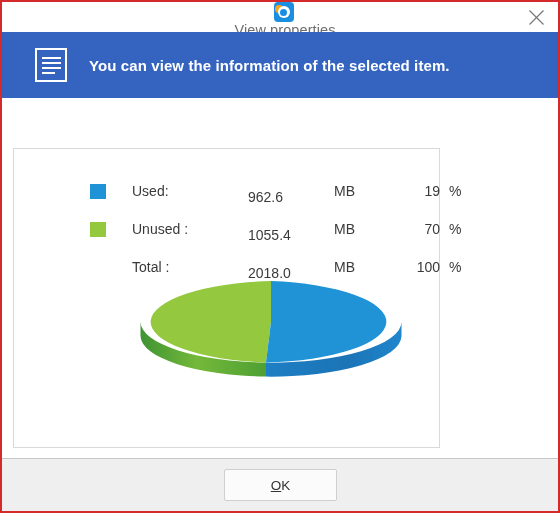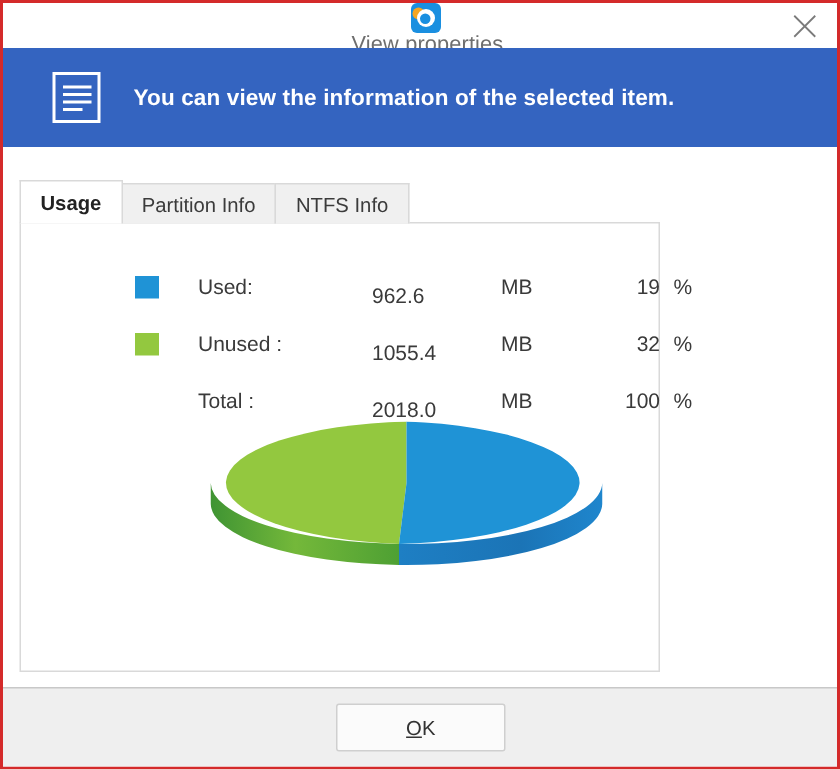--- a/index.html
+++ b/index.html
@@ -281,31 +281,20 @@
   <div id="banner" style="background: rgb(52, 100, 192);">
     <div id="banner-icon">
       <i></i>
         <i></i>
         <i></i>
         <i class="short"></i>
     </div>
     <div id="banner-text">You can view the information of the selected item.</div>
   </div>
 
-  <div id="tabstrip">
-    <div class="tab active">
-      <span>Usage</span>
-    </div>
-    <div class="tab">
-      <span>Partition Info</span>
-    </div>
-    <div class="tab">
-      <span>NTFS Info</span>
-    </div>
-  </div>
 
   <div id="tabpanel">
 
     <div id="stats">
 
       <div class="stat-row">
         <div class="swatch-cell">
           <span class="swatch" style="background:#1f93d6"></span>
         </div>
         <div class="label-cell">Used:</div>
@@ -315,21 +304,21 @@
         <div class="pctsign-cell">%</div>
       </div>
 
       <div class="stat-row">
         <div class="swatch-cell">
           <span class="swatch" style="background:#93c83f"></span>
         </div>
         <div class="label-cell">Unused :</div>
         <div class="value-cell">1055.4</div>
         <div class="unit-cell">MB</div>
-        <div class="pct-cell">32</div>
+        <div class="pct-cell">70</div>
         <div class="pctsign-cell">%</div>
       </div>
 
       <div class="stat-row">
         <div class="swatch-cell"></div>
         <div class="label-cell">Total :</div>
         <div class="value-cell">2018.0</div>
         <div class="unit-cell">MB</div>
         <div class="pct-cell">100</div>
         <div class="pctsign-cell">%</div>

